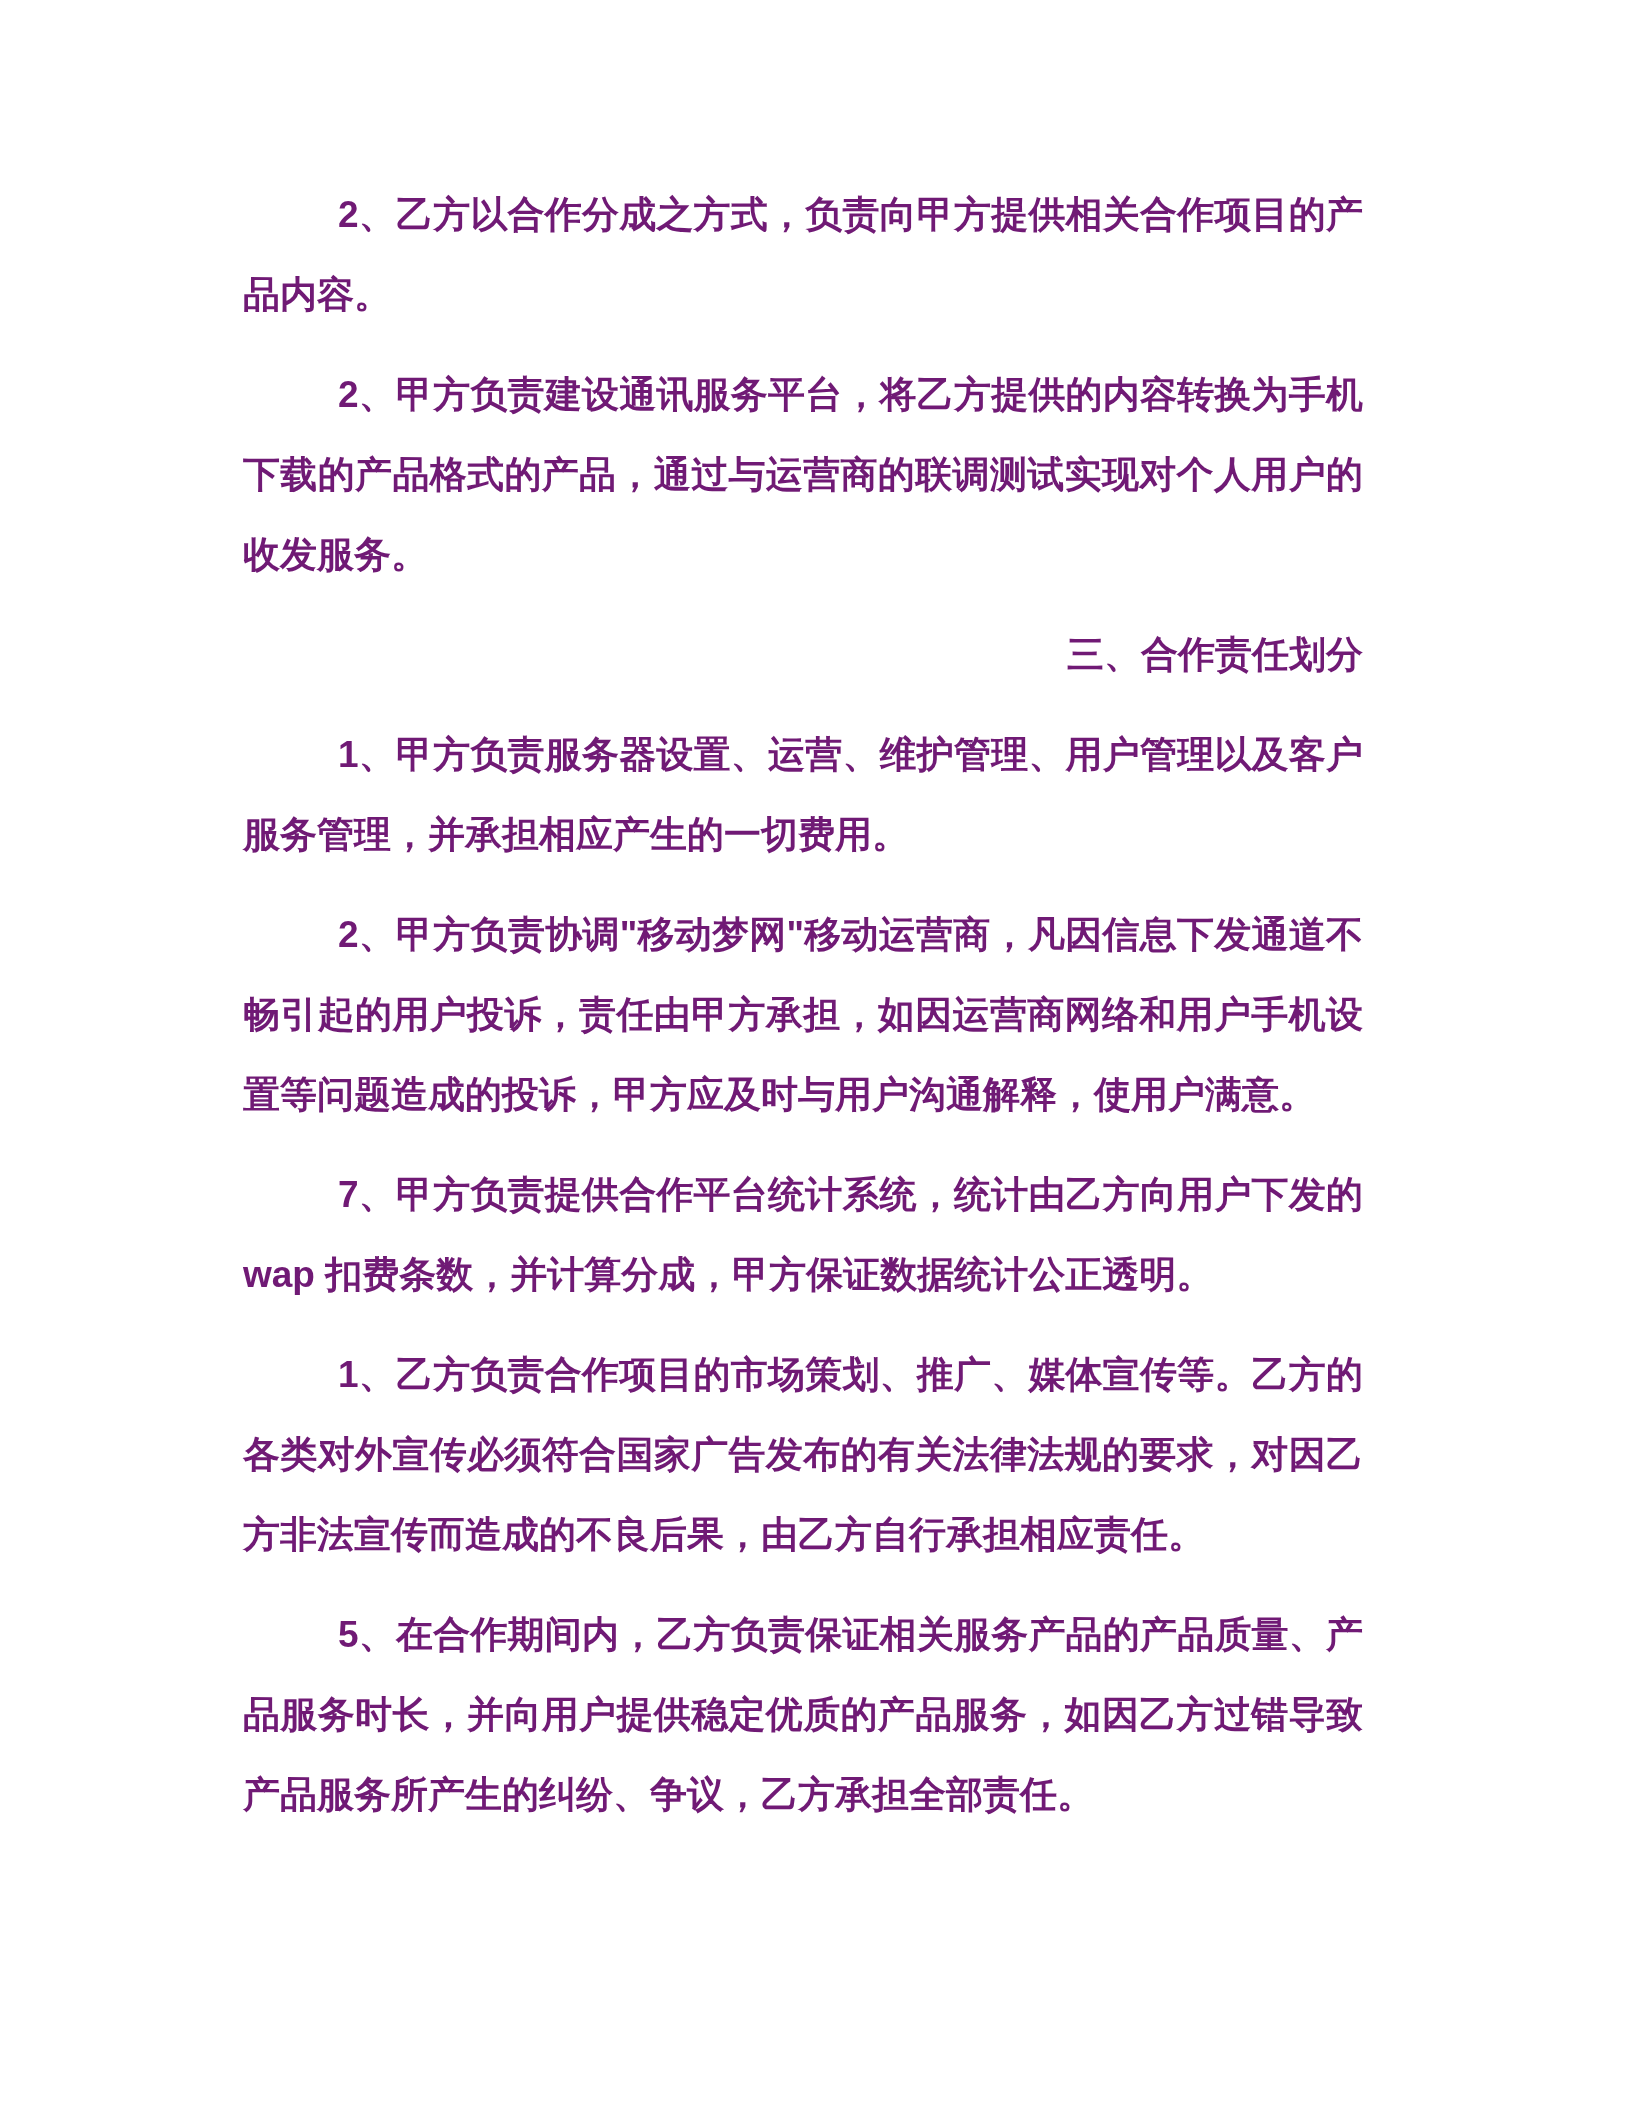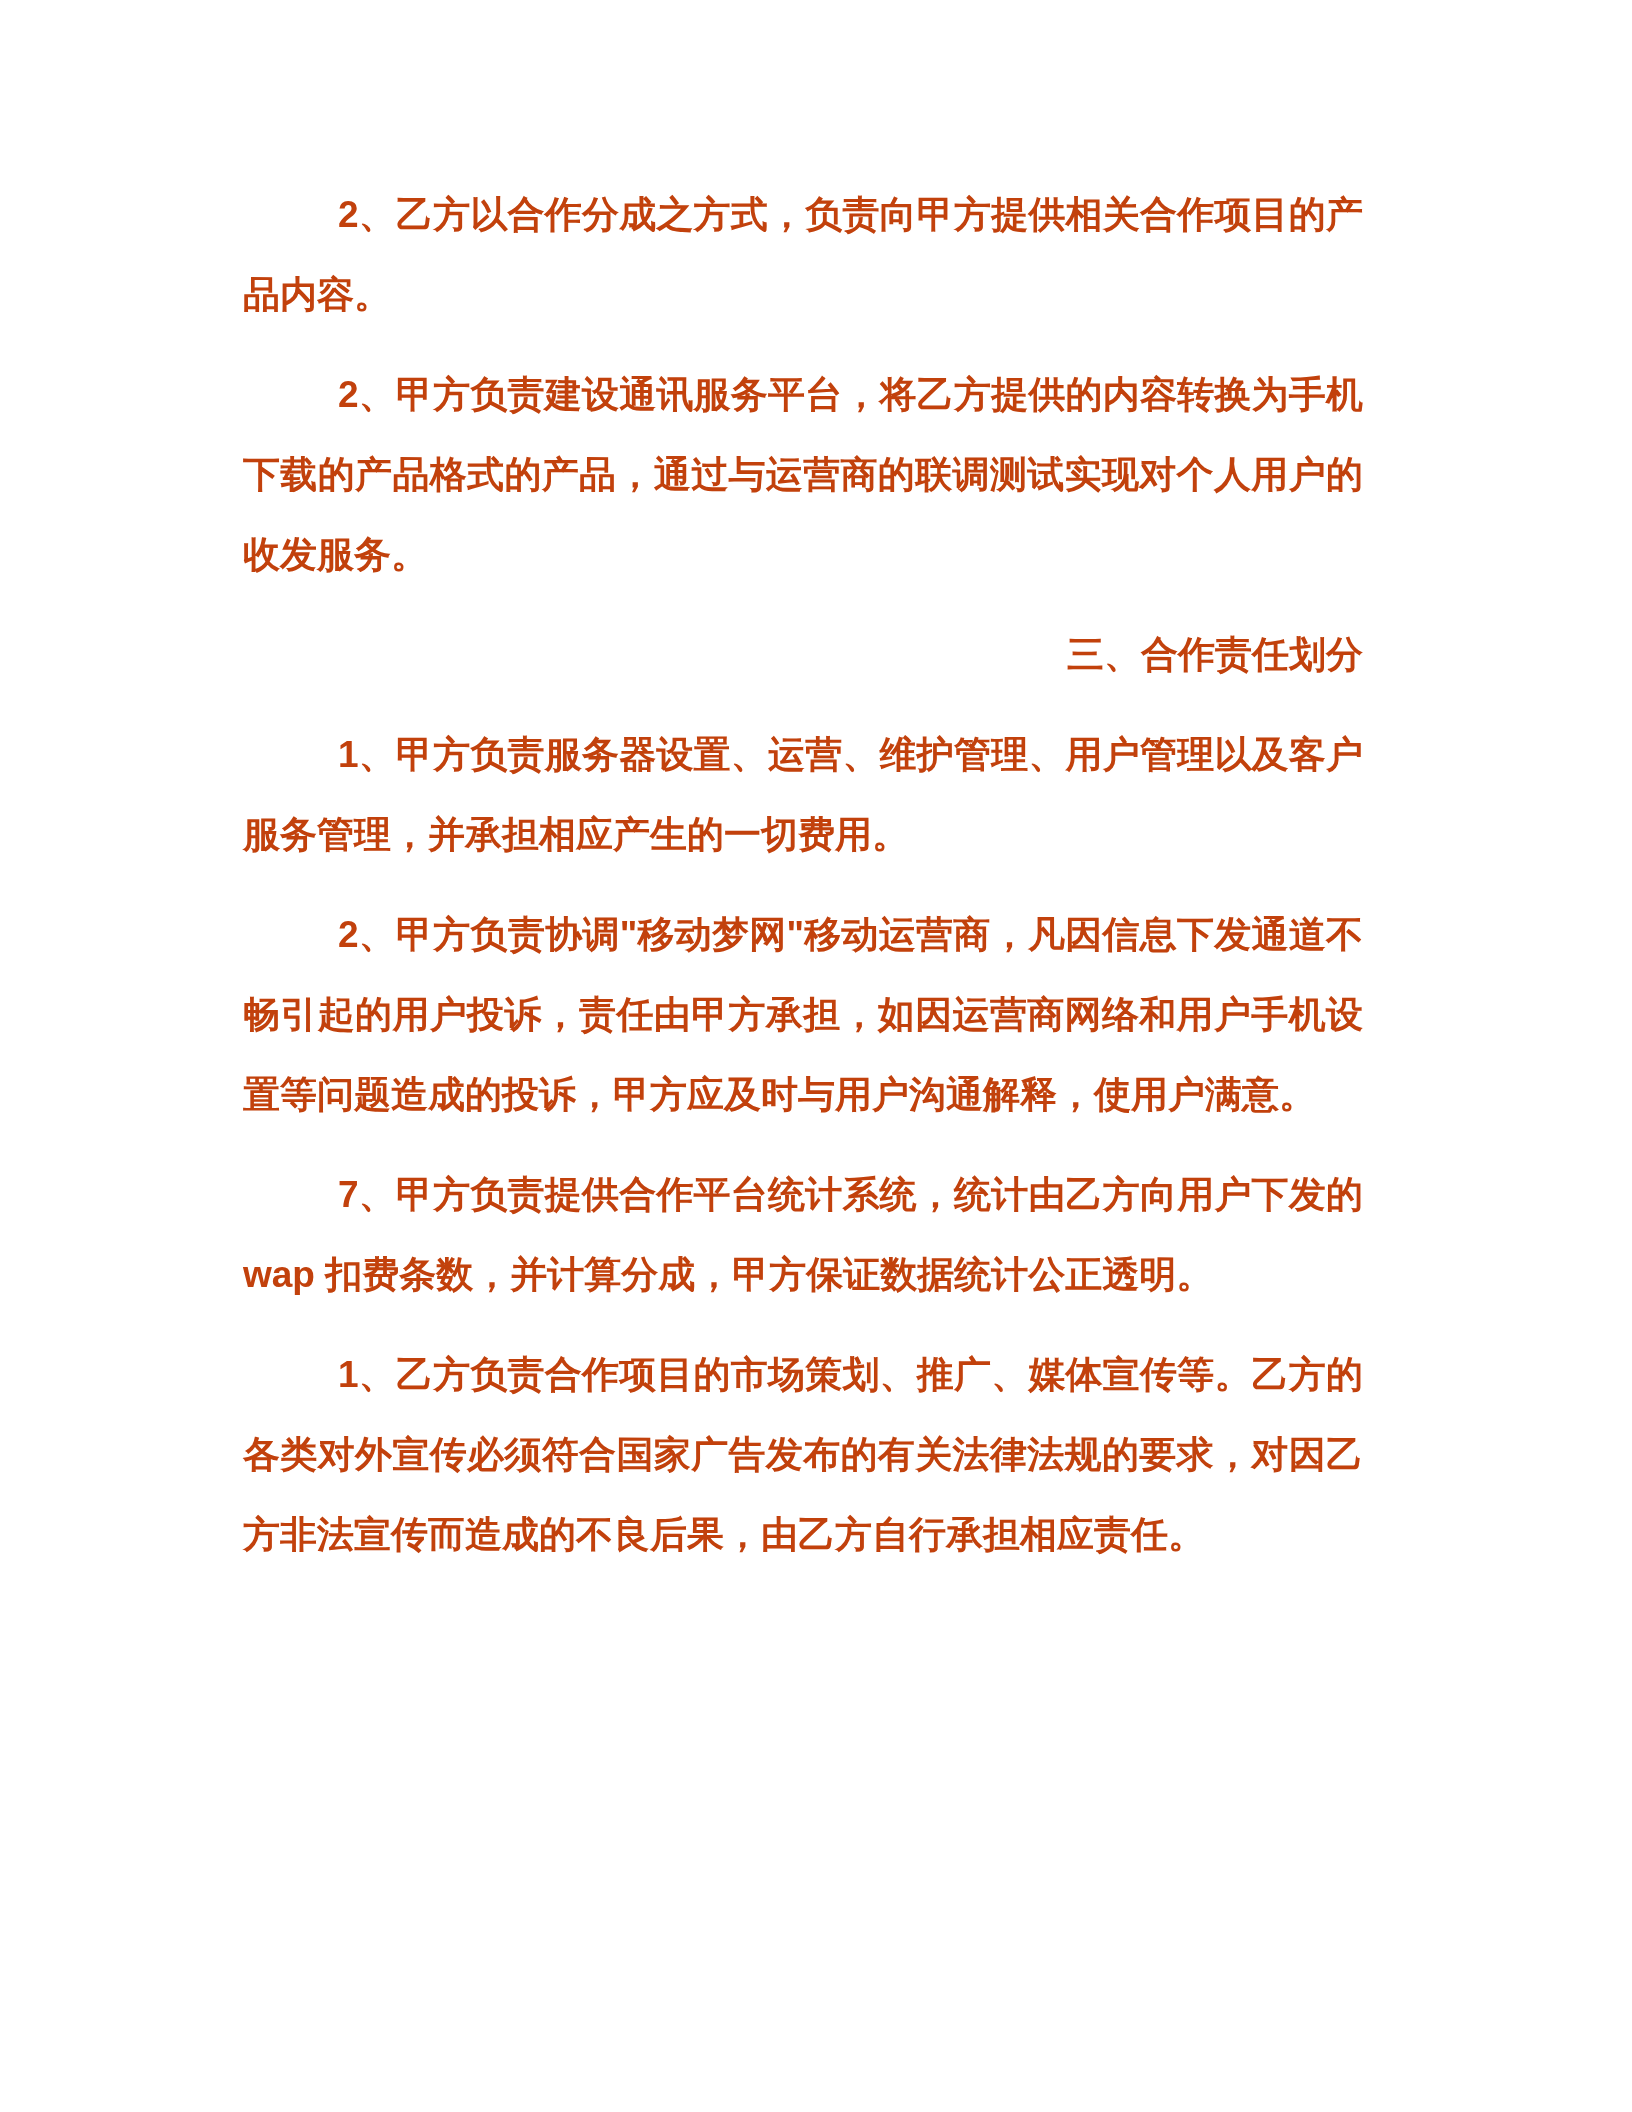--- a/index.html
+++ b/index.html
@@ -15,21 +15,21 @@
     position: absolute;
     left: 243px;
     top: 175px;
     width: 1120px;
   }
   .para {
     font-family: "Liberation Sans", "DejaVu Sans", sans-serif;
     font-weight: 700;
     font-size: 37px;
     line-height: 80px;
-    color: #c2410c;
+    color: #701a75;
     text-align: justify;
     text-justify: inter-ideograph;
     text-indent: 95px;
     margin: 0 0 20px 0;
     word-break: break-all;
   }
   .para.heading {
     text-align: right;
   }
 </style>
@@ -38,14 +38,15 @@
 
 <div class="page">
   <div class="text-block">
     <p class="para">2、乙方以合作分成之方式，负责向甲方提供相关合作项目的产品内容。</p>
     <p class="para">2、甲方负责建设通讯服务平台，将乙方提供的内容转换为手机下载的产品格式的产品，通过与运营商的联调测试实现对个人用户的收发服务。</p>
     <p class="para heading">三、合作责任划分</p>
     <p class="para">1、甲方负责服务器设置、运营、维护管理、用户管理以及客户服务管理，并承担相应产生的一切费用。</p>
     <p class="para">2、甲方负责协调"移动梦网"移动运营商，凡因信息下发通道不畅引起的用户投诉，责任由甲方承担，如因运营商网络和用户手机设置等问题造成的投诉，甲方应及时与用户沟通解释，使用户满意。</p>
     <p class="para">7、甲方负责提供合作平台统计系统，统计由乙方向用户下发的wap 扣费条数，并计算分成，甲方保证数据统计公正透明。</p>
     <p class="para">1、乙方负责合作项目的市场策划、推广、媒体宣传等。乙方的各类对外宣传必须符合国家广告发布的有关法律法规的要求，对因乙方非法宣传而造成的不良后果，由乙方自行承担相应责任。</p>
+    <p class="para">5、在合作期间内，乙方负责保证相关服务产品的产品质量、产品服务时长，并向用户提供稳定优质的产品服务，如因乙方过错导致产品服务所产生的纠纷、争议，乙方承担全部责任。</p>
   </div>
 </div>
 
 </body></html>

